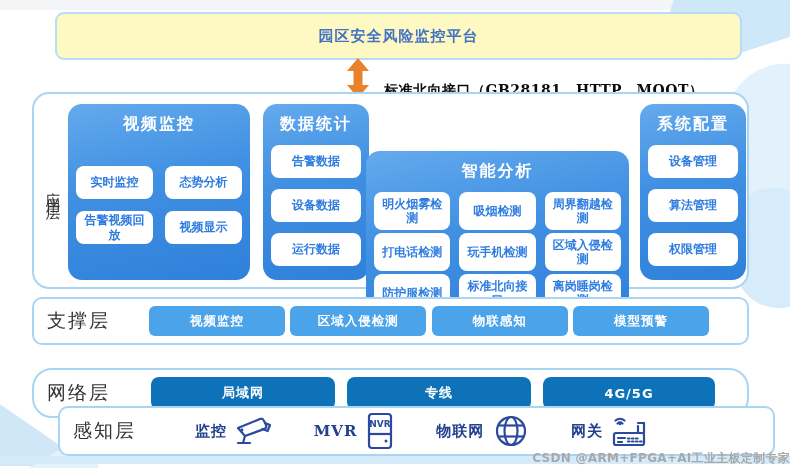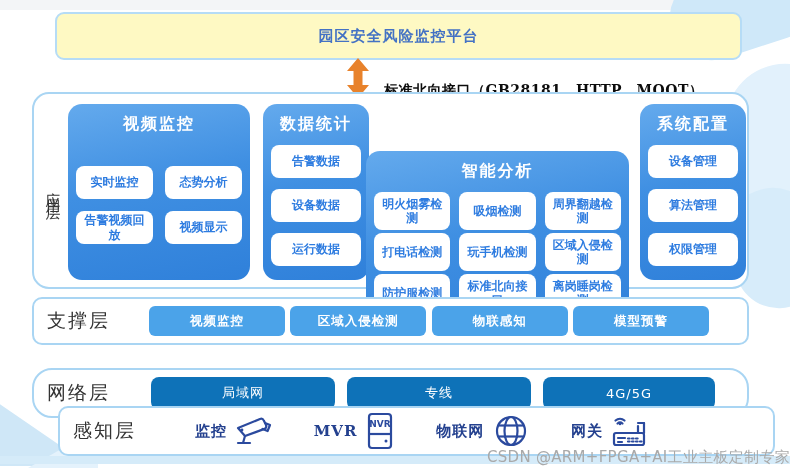--- a/index.html
+++ b/index.html
@@ -80,37 +80,37 @@
   .s-btn{
     background:#4ba3e9;color:#fff;border-radius:6px;height:30px;min-width:104px;padding:0 16px;
     display:flex;align-items:center;justify-content:center;font-size:12.5px;font-weight:bold;letter-spacing:1px;
   }
 
   
   .network-layer{top:368px;height:50px;border-radius:20px;display:flex;align-items:center;}
   .network-btns{flex:1;display:flex;justify-content:space-between;padding:0 32px 0 30px;}
   .n-btn{
     background:#0e72b8;color:#fff;border-radius:8px;height:33px;
-    display:flex;align-items:center;justify-content:center;font-size:13px;font-weight:normal;letter-spacing:1px;
+    display:flex;align-items:center;justify-content:center;font-size:13px;font-weight:bold;letter-spacing:1px;
   }
   .n0{width:184px;}.n1{width:184px;}.n2{width:172px;}
 
   
   .perception-layer{top:406px;height:50px;border-radius:10px;display:flex;align-items:center;margin-left:26px;}
   .perception-items{flex:1;display:flex;justify-content:space-between;padding:0 119px 0 48px;}
   .p-item{display:flex;align-items:center;gap:7px;}
   .p-label{
     color:#24418f;font-size:15px;font-weight:bold;letter-spacing:1px;
     font-family:"DejaVu Serif","Liberation Serif",serif;
   }
   .p-icon svg{display:block;}
 
   
   .watermark{
-    position:absolute;right:0px;bottom:3px;z-index:6;color:#a9a9a9;font-size:15px;letter-spacing:0.3px;white-space:nowrap;
+    position:absolute;right:0px;bottom:3px;z-index:6;color:#a9a9a9;font-size:12px;letter-spacing:0.3px;white-space:nowrap;font-weight:bold;
   }
 </style>
 </head>
 <body>
 
 <div class="stage">
 
   <div class="top-band"></div>
   <div class="deco deco-tr-a"></div>
   <div class="deco deco-tr-b"></div>

